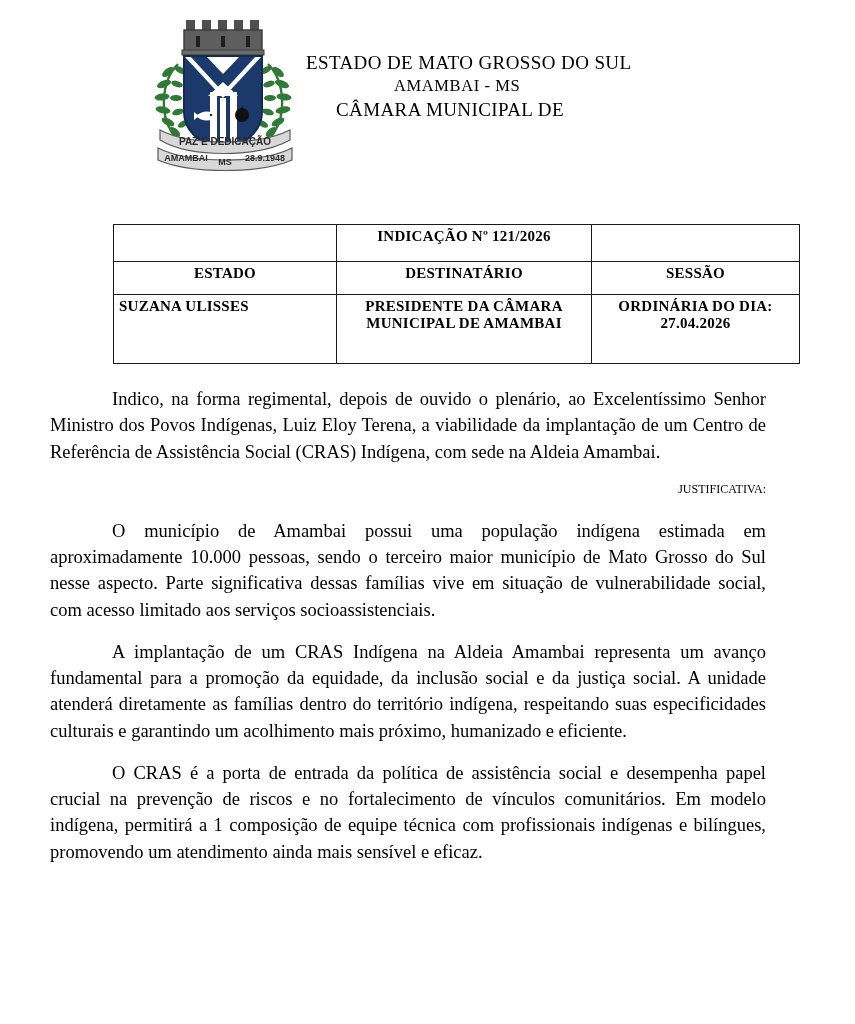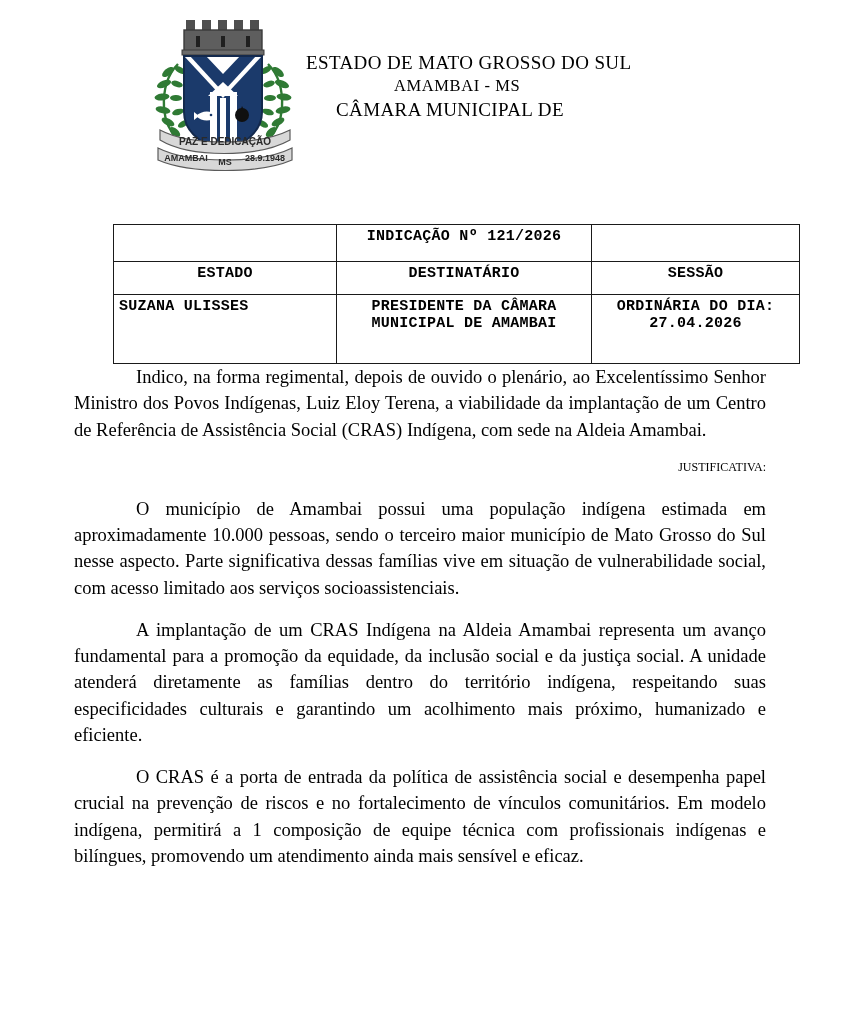--- a/index.html
+++ b/index.html
@@ -60,21 +60,21 @@
   
   .table-zone {
     margin-top: 52px;
     padding-left: 113px;
     padding-right: 31px;
   }
   table.indicacao {
     border-collapse: collapse;
     table-layout: fixed;
     width: 655px;
-    font-family: Liberation Mono, monospace;
+    font-family: Liberation Serif, serif;
   }
   table.indicacao td {
     border: 1px solid #1a1a1a;
     font-weight: bold;
     font-size: 15px;
     letter-spacing: 0.25px;
     padding: 3px 5px;
     vertical-align: top;
   }
   td.c-autora   { width: 212px; }
@@ -84,21 +84,22 @@
     border: none;
   }
   .ctr { text-align: center; }
   .lft { text-align: left; }
   tr.r-title td { height: 30px; }
   tr.r-head td  { height: 26px; }
   tr.r-body td  { height: 62px; }
 
   
   .body-zone {
-    padding-left: 74px;
+    margin-top: 22px;
+    padding-left: 50px;
     padding-right: 34px;
   }
   p.para {
     margin: 0 0 16px 0;
     font-size: 18.5px;
     line-height: 1.42;
     text-align: justify;
     text-indent: 62px;
     hyphens: none;
   }

